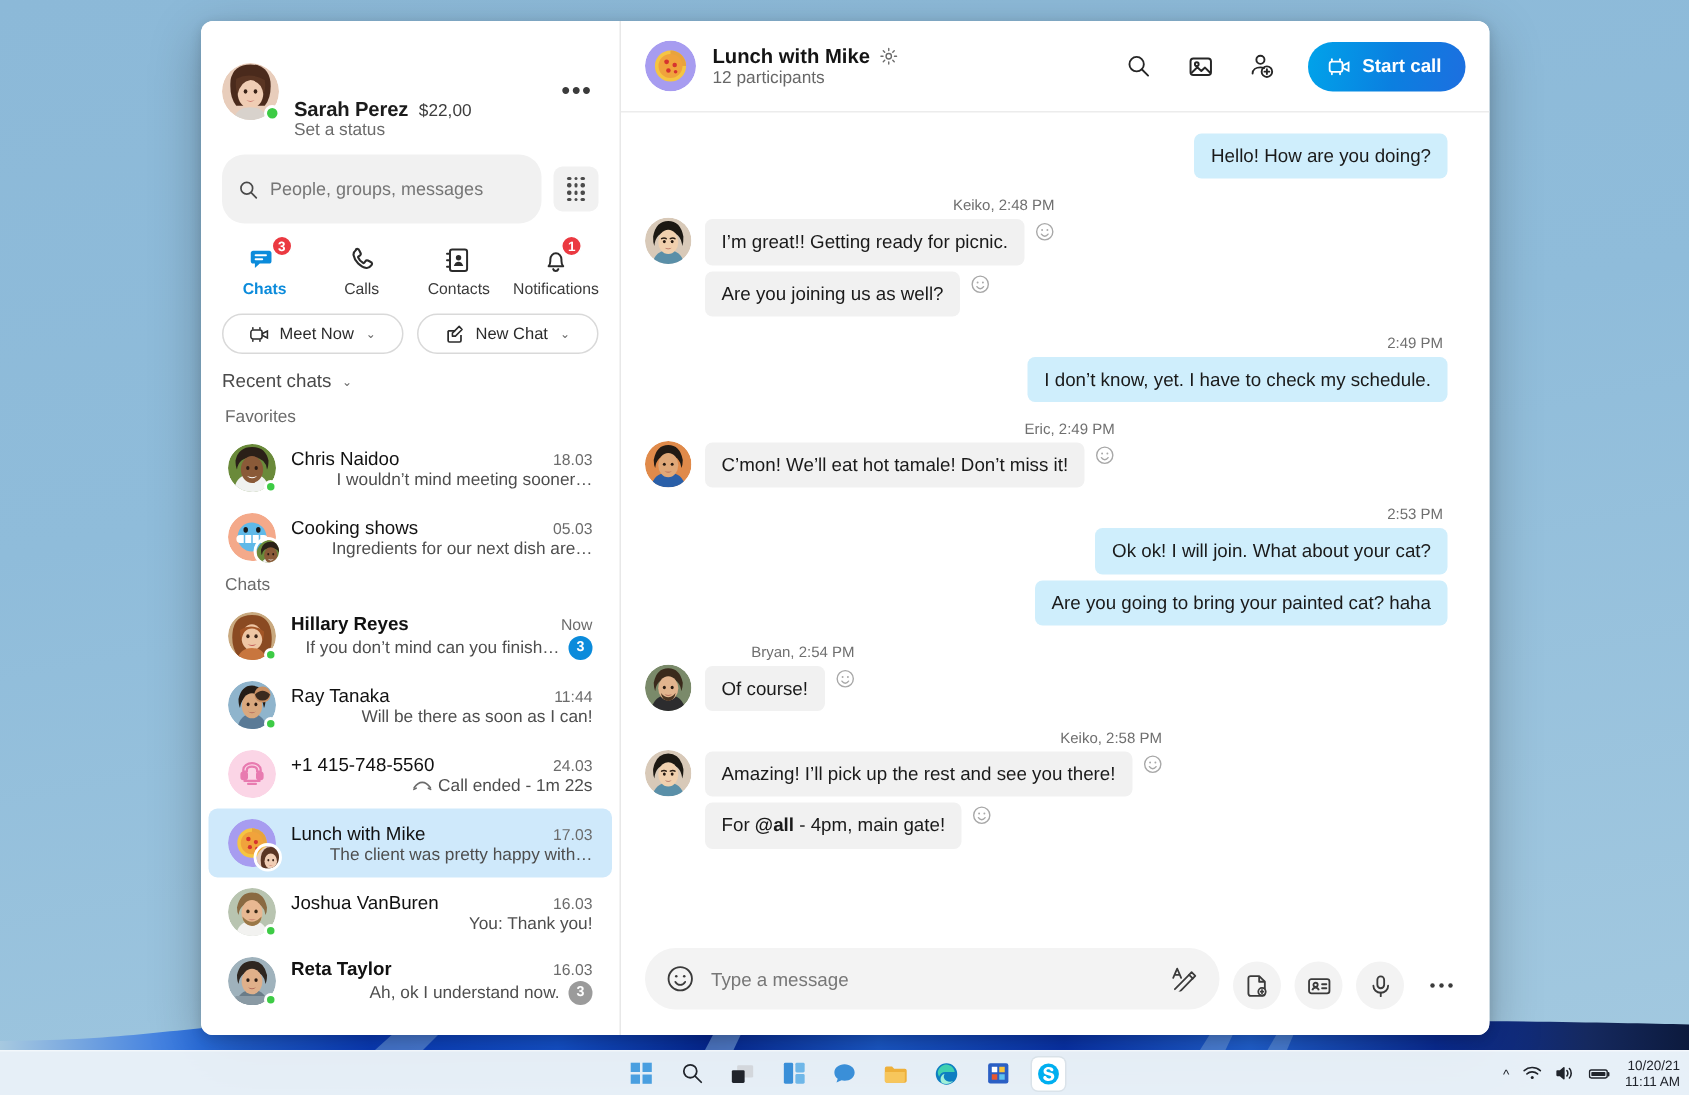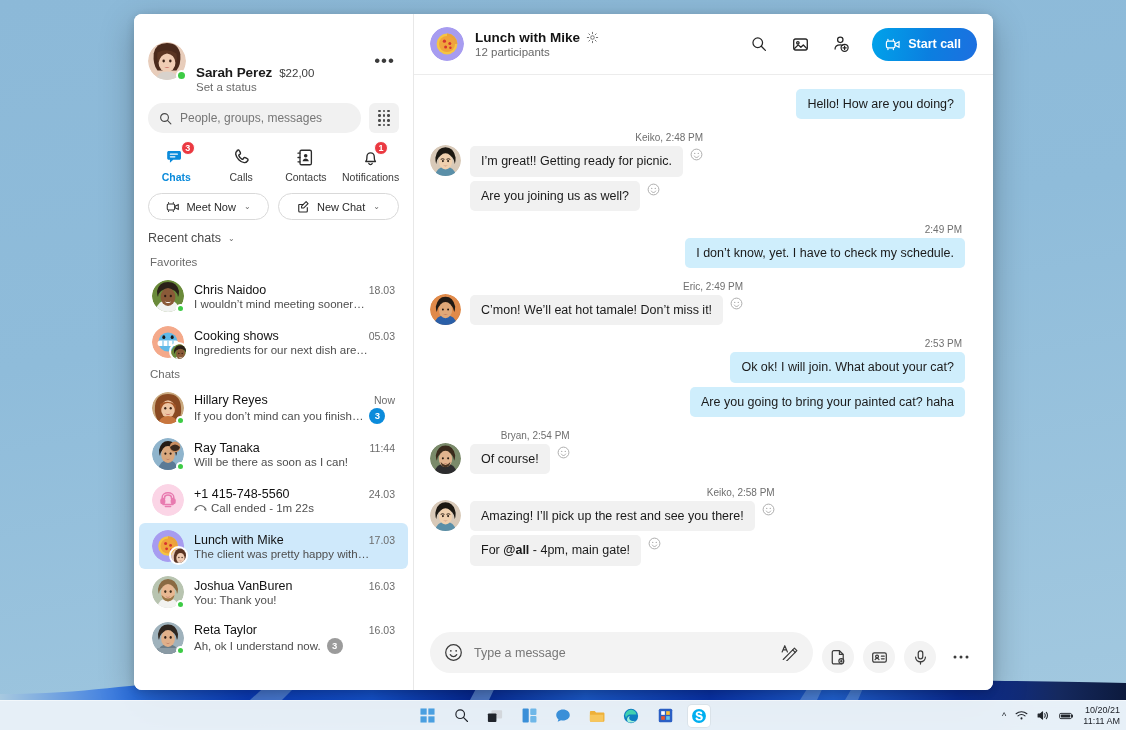--- a/index.html
+++ b/index.html
@@ -114,21 +114,21 @@
   #profile-status { font-size: 11.5px; color: #6b6b6b; margin-top: 1px; }
   #profile-more {
     font-size: 17px; color: #3b3b3b; letter-spacing: 1px;
     padding: 0 4px; line-height: 10px; cursor: pointer;
   }
 
   
   #search-row { display: flex; align-items: center; gap: 8px; padding: 2px 14px 10px 14px; }
   #search-box {
     flex: 1;
-    height: 30px;
+    height: 46px;
     background: #f1f1f1;
     border-radius: 15px;
     display: flex; align-items: center;
     padding: 0 11px; gap: 8px;
   }
   #search-placeholder { font-size: 12px; color: #767676; }
   #dialpad-btn {
     width: 30px; height: 30px;
     background: #f1f1f1; border-radius: 6px;
     display: flex; align-items: center; justify-content: center;
@@ -210,23 +210,23 @@
     border-radius: 50%;
     border: 2px solid #fff;
     overflow: hidden;
   }
   .chat-body { flex: 1; min-width: 0; }
   .chat-top { display: flex; align-items: baseline; justify-content: space-between; gap: 6px; }
   .chat-name {
     font-size: 12.5px; color: #111;
     white-space: nowrap; overflow: hidden; text-overflow: ellipsis;
   }
-  .chat-name.unread { font-weight: normal; }
+  .chat-name.unread { font-weight: bold; }
   .chat-time { font-size: 10.5px; color: #6b6b6b; flex-shrink: 0; }
-  .chat-bottom { display: flex; align-items: center; justify-content: flex-start; gap: 6px; margin-top: 1px; }
+  .chat-bottom { display: flex; align-items: center; justify-content: flex-end; gap: 6px; margin-top: 1px; }
   .chat-preview {
     font-size: 11.5px; color: #4e4e4e;
     white-space: nowrap; overflow: hidden; text-overflow: ellipsis;
     display: flex; align-items: center; gap: 4px;
   }
   .unread-badge {
     min-width: 16px; height: 16px;
     border-radius: 8px;
     background: #0b8bdb; color: #fff;
     font-size: 9.5px; font-weight: bold;

